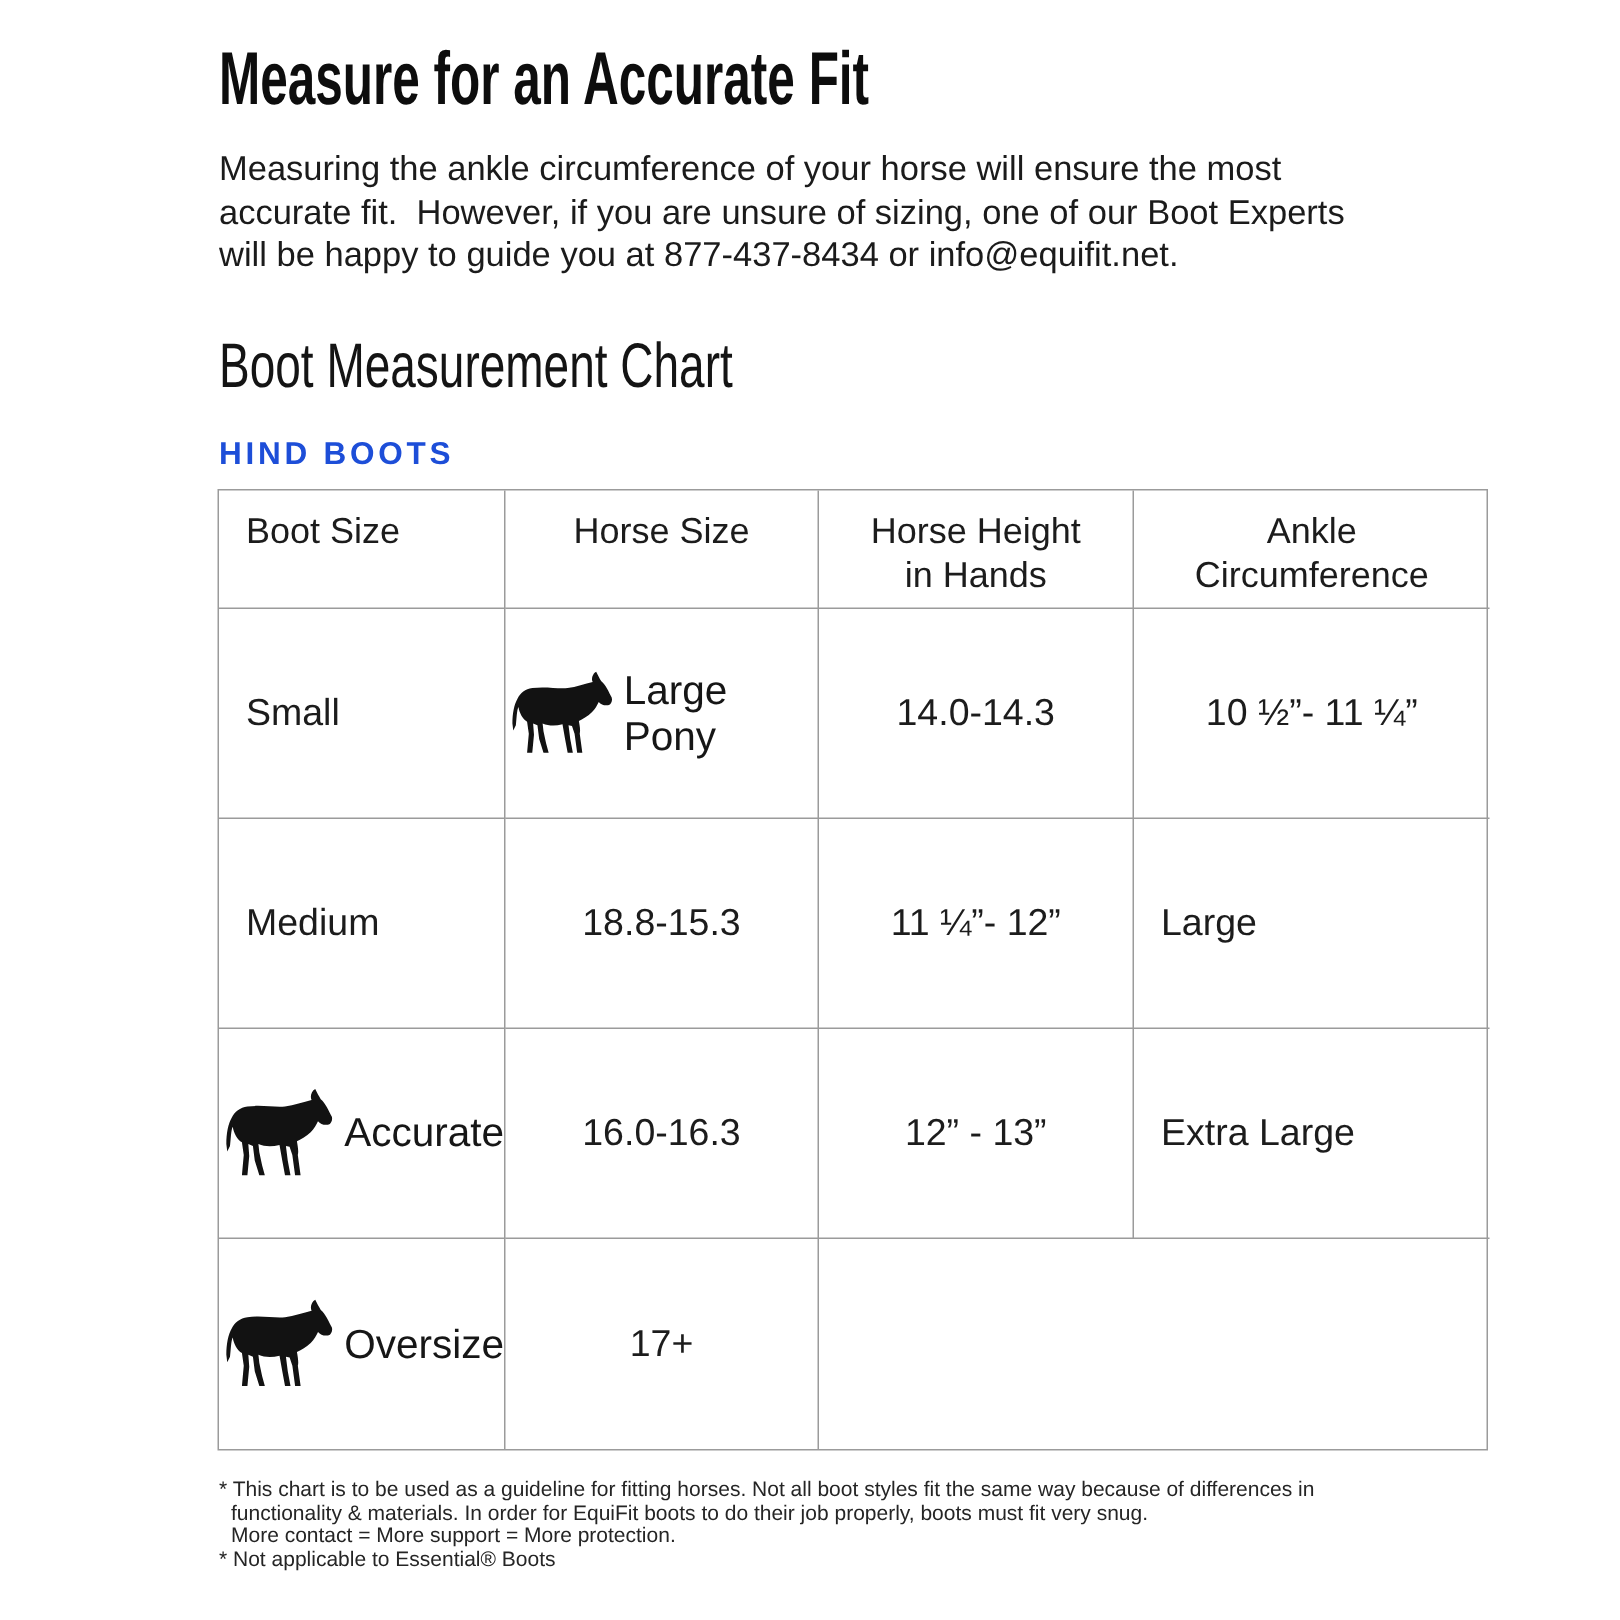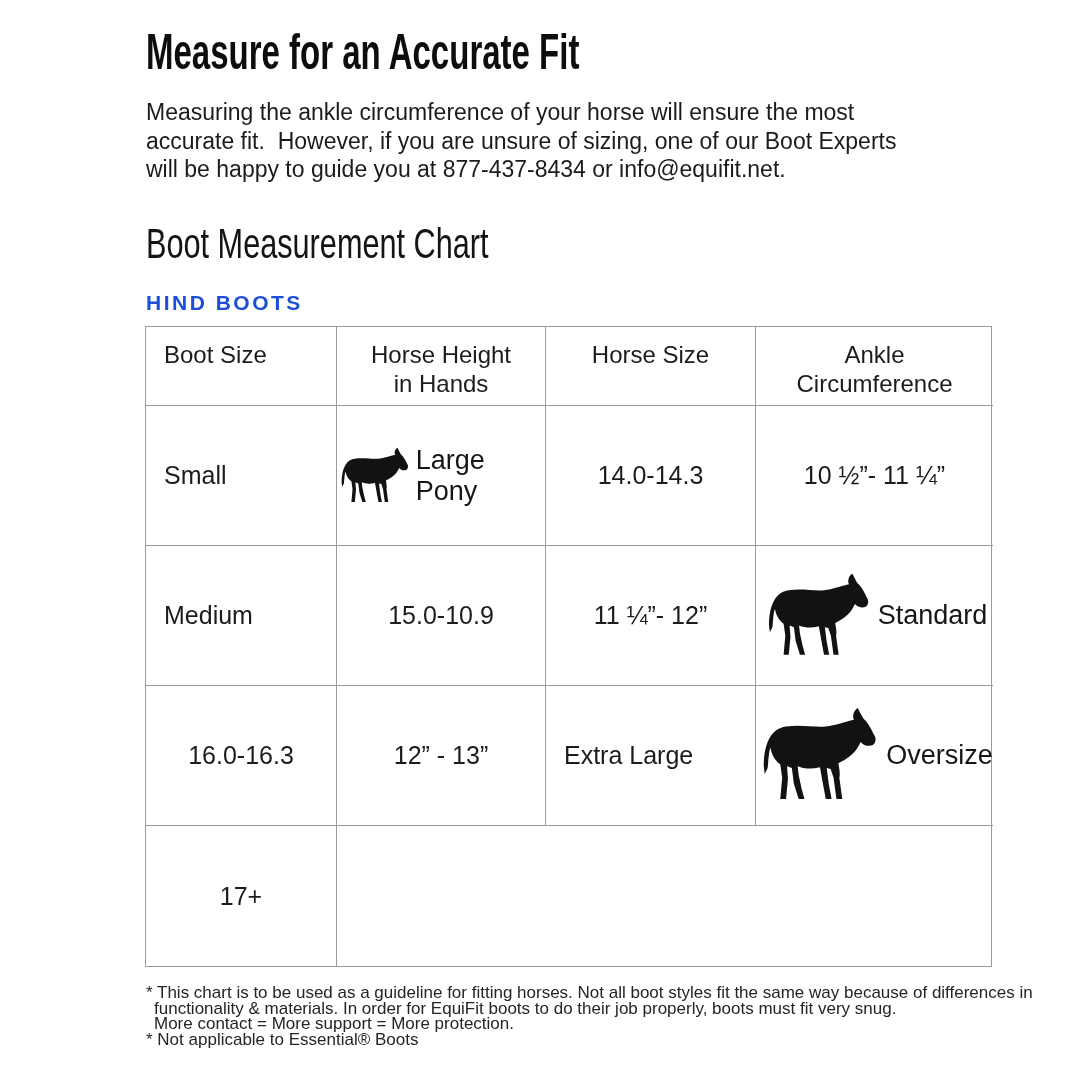--- a/index.html
+++ b/index.html
@@ -32,21 +32,21 @@
   .cell{display:flex;align-items:center;justify-content:center;font-size:25px;color:#1c1c1c;}
   .head-cell{flex-direction:column;justify-content:flex-start;padding-top:13px;
     font-size:24px;line-height:29px;text-align:center;}
   .head-left{align-items:flex-start;padding-left:18px;text-align:left;}
   .boot-cell{justify-content:flex-start;padding-left:18px;}
   .horse-cell{flex-direction:row;justify-content:center;gap:4px;}
   .horse-icon{fill:var(--icon);display:block;}
   .horse-caption{font-size:27px;color:#161616;}
 
   
-  .footnotes{position:absolute;left:98px;top:985px;font-size:17px;line-height:15.5px;color:#252525;}
+  .footnotes{position:absolute;left:98px;top:985px;font-size:14px;line-height:15.5px;color:#252525;}
   .fn-line{white-space:pre-wrap;}
   .fn-indent{padding-left:8px;}
 </style>
 </head>
 <body>
 
 <svg width="0" height="0" style="position:absolute" aria-hidden="true">
   <defs>
     <path id="horse-shape" d="M101 13 C99 9 101 3 105 1 C107 5 109 9 111 12 C116 16 120 25 123 31 C124 34 123 37 121 39 C117 41 111 40 108 36 C106 40 104 44 100 48 C95 53 89 56 85 58 C86 64 87 69 86 73 L89 95 L83 95 L80 73 L77 64 L73 63 L75 79 L78 95 L72 95 L69 79 L66 62 C58 64 50 64 43 61 L44 70 L47 84 L50 95 L44 95 L39 79 L37 63 L32 61 L33 74 L31 95 L25 95 L27 73 L25 59 C20 56 16 49 15 42 C13 46 13 55 12 63 L9 69 L8 61 C8 49 10 39 14 32 C17 26 23 21 31 20 C46 18 60 21 72 20 C82 19 92 15 101 13 Z"></path>
   </defs>
@@ -66,51 +66,52 @@
 
   <div class="table-label">HIND BOOTS</div>
 
   <div class="size-table">
 
     <div class="cell head-cell head-left">
       <span>Boot Size</span>
       <span></span>
     </div>
     <div class="cell head-cell">
+      <span>Horse Size</span>
+      <span></span>
+    </div>
+    <div class="cell head-cell">
       <span>Horse Height</span>
       <span>in Hands</span>
-    </div>
-    <div class="cell head-cell">
-      <span>Horse Size</span>
-      <span></span>
     </div>
     <div class="cell head-cell">
       <span>Ankle</span>
       <span>Circumference</span>
     </div>
 
     <div class="cell boot-cell">Small</div>
     <div class="cell horse-cell">
       <svg class="horse-icon" viewBox="0 0 130 100" width="80" height="62">
           <use href="#horse-shape"></use>
         </svg>
       <div class="horse-caption">Large Pony</div>
     </div>
     <div class="cell">14.0-14.3</div>
     <div class="cell">10 ½”- 11 ¼”</div>
 
     <div class="cell boot-cell">Medium</div>
-    <div class="cell">15.0-10.9</div>
+    <div class="cell">18.8-15.3</div>
     <div class="cell">11 ¼”- 12”</div>
 
+    <div class="cell boot-cell">Large</div>
     <div class="cell horse-cell">
       <svg class="horse-icon" viewBox="0 0 130 100" width="112" height="86">
           <use href="#horse-shape"></use>
         </svg>
-      <div class="horse-caption">Standard</div>
+      <div class="horse-caption">Accurate</div>
     </div>
     <div class="cell">16.0-16.3</div>
     <div class="cell">12” - 13”</div>
 
     <div class="cell boot-cell">Extra Large</div>
     <div class="cell horse-cell">
       <svg class="horse-icon" viewBox="0 0 130 100" width="126" height="97">
           <use href="#horse-shape"></use>
         </svg>
       <div class="horse-caption">Oversize</div>

